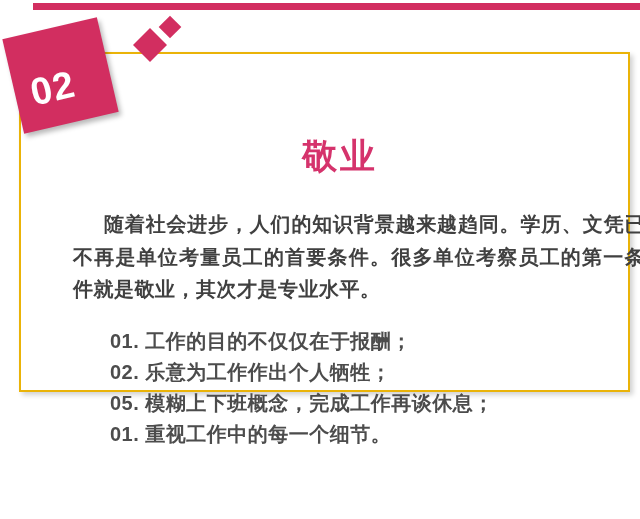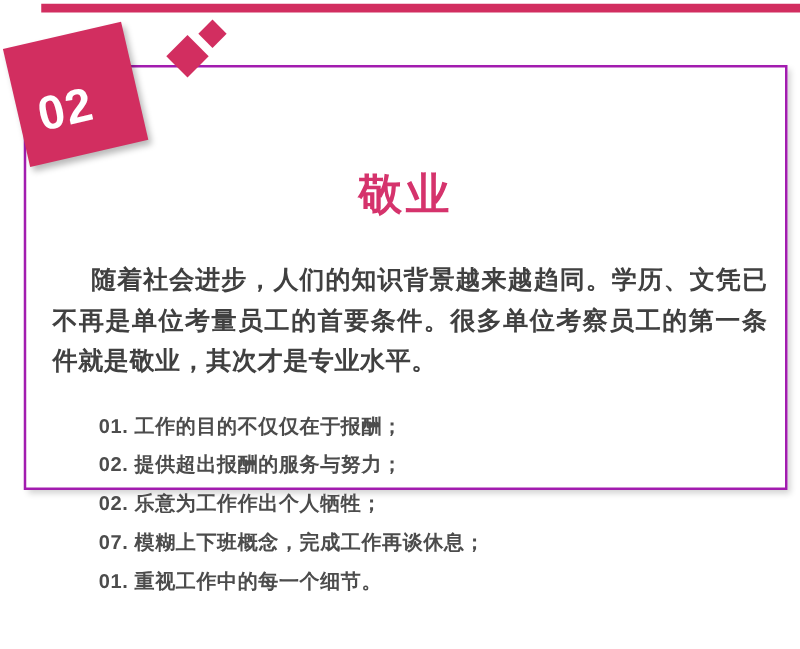--- a/index.html
+++ b/index.html
@@ -29,23 +29,24 @@
 
   
   .card {
     position: absolute;
     left: 19px;
     top: 52px;
     width: 611px;
     height: 340px;
     box-sizing: border-box;
     background: #ffffff;
-    border: 2px solid #a21caf;
+    border: 2px solid #eab308;
     box-shadow: 3px 3px 5px rgba(0,0,0,0.18);
     z-index: 2;
+    padding-left: 31px;
   }
 
   .card-title {
     margin: 84px 0 0 0;
     text-align: center;
     font-size: 35px;
     line-height: 35px;
     font-weight: bold;
     letter-spacing: 3px;
     color: #d5336c;
@@ -62,21 +63,21 @@
     font-weight: bold;
     color: #404040;
     text-indent: 31px;
     text-align: justify;
   }
 
   .work-ethic-list {
     list-style: none;
     margin: 20px 0 0 0;
     padding: 0 0 0 58px;
-    font-size: 16px;
+    font-size: 20px;
     line-height: 31px;
     letter-spacing: 0.5px;
     font-weight: bold;
     color: #4c4c4c;
   }
 
   
   .badge {
     position: absolute;
     left: 12px;
@@ -128,23 +129,22 @@
 
   <div class="top-ribbon"></div>
 
   <div class="card">
     <h1 class="card-title">敬业</h1>
 
     <p class="intro-paragraph">随着社会进步，人们的知识背景越来越趋同。学历、文凭已不再是单位考量员工的首要条件。很多单位考察员工的第一条件就是敬业，其次才是专业水平。</p>
 
     <ul class="work-ethic-list">
       <li>01. 工作的目的不仅仅在于报酬；</li>
-      <li>02. 提供超出报酬的服务与努力；</li>
       <li>02. 乐意为工作作出个人牺牲；</li>
-      <li>07. 模糊上下班概念，完成工作再谈休息；</li>
+      <li>05. 模糊上下班概念，完成工作再谈休息；</li>
       <li>01. 重视工作中的每一个细节。</li>
     </ul>
   </div>
 
   <div class="badge">
     <span class="badge-number">02</span>
   </div>
 
   <div class="diamond-large"></div>
   <div class="diamond-small"></div>

